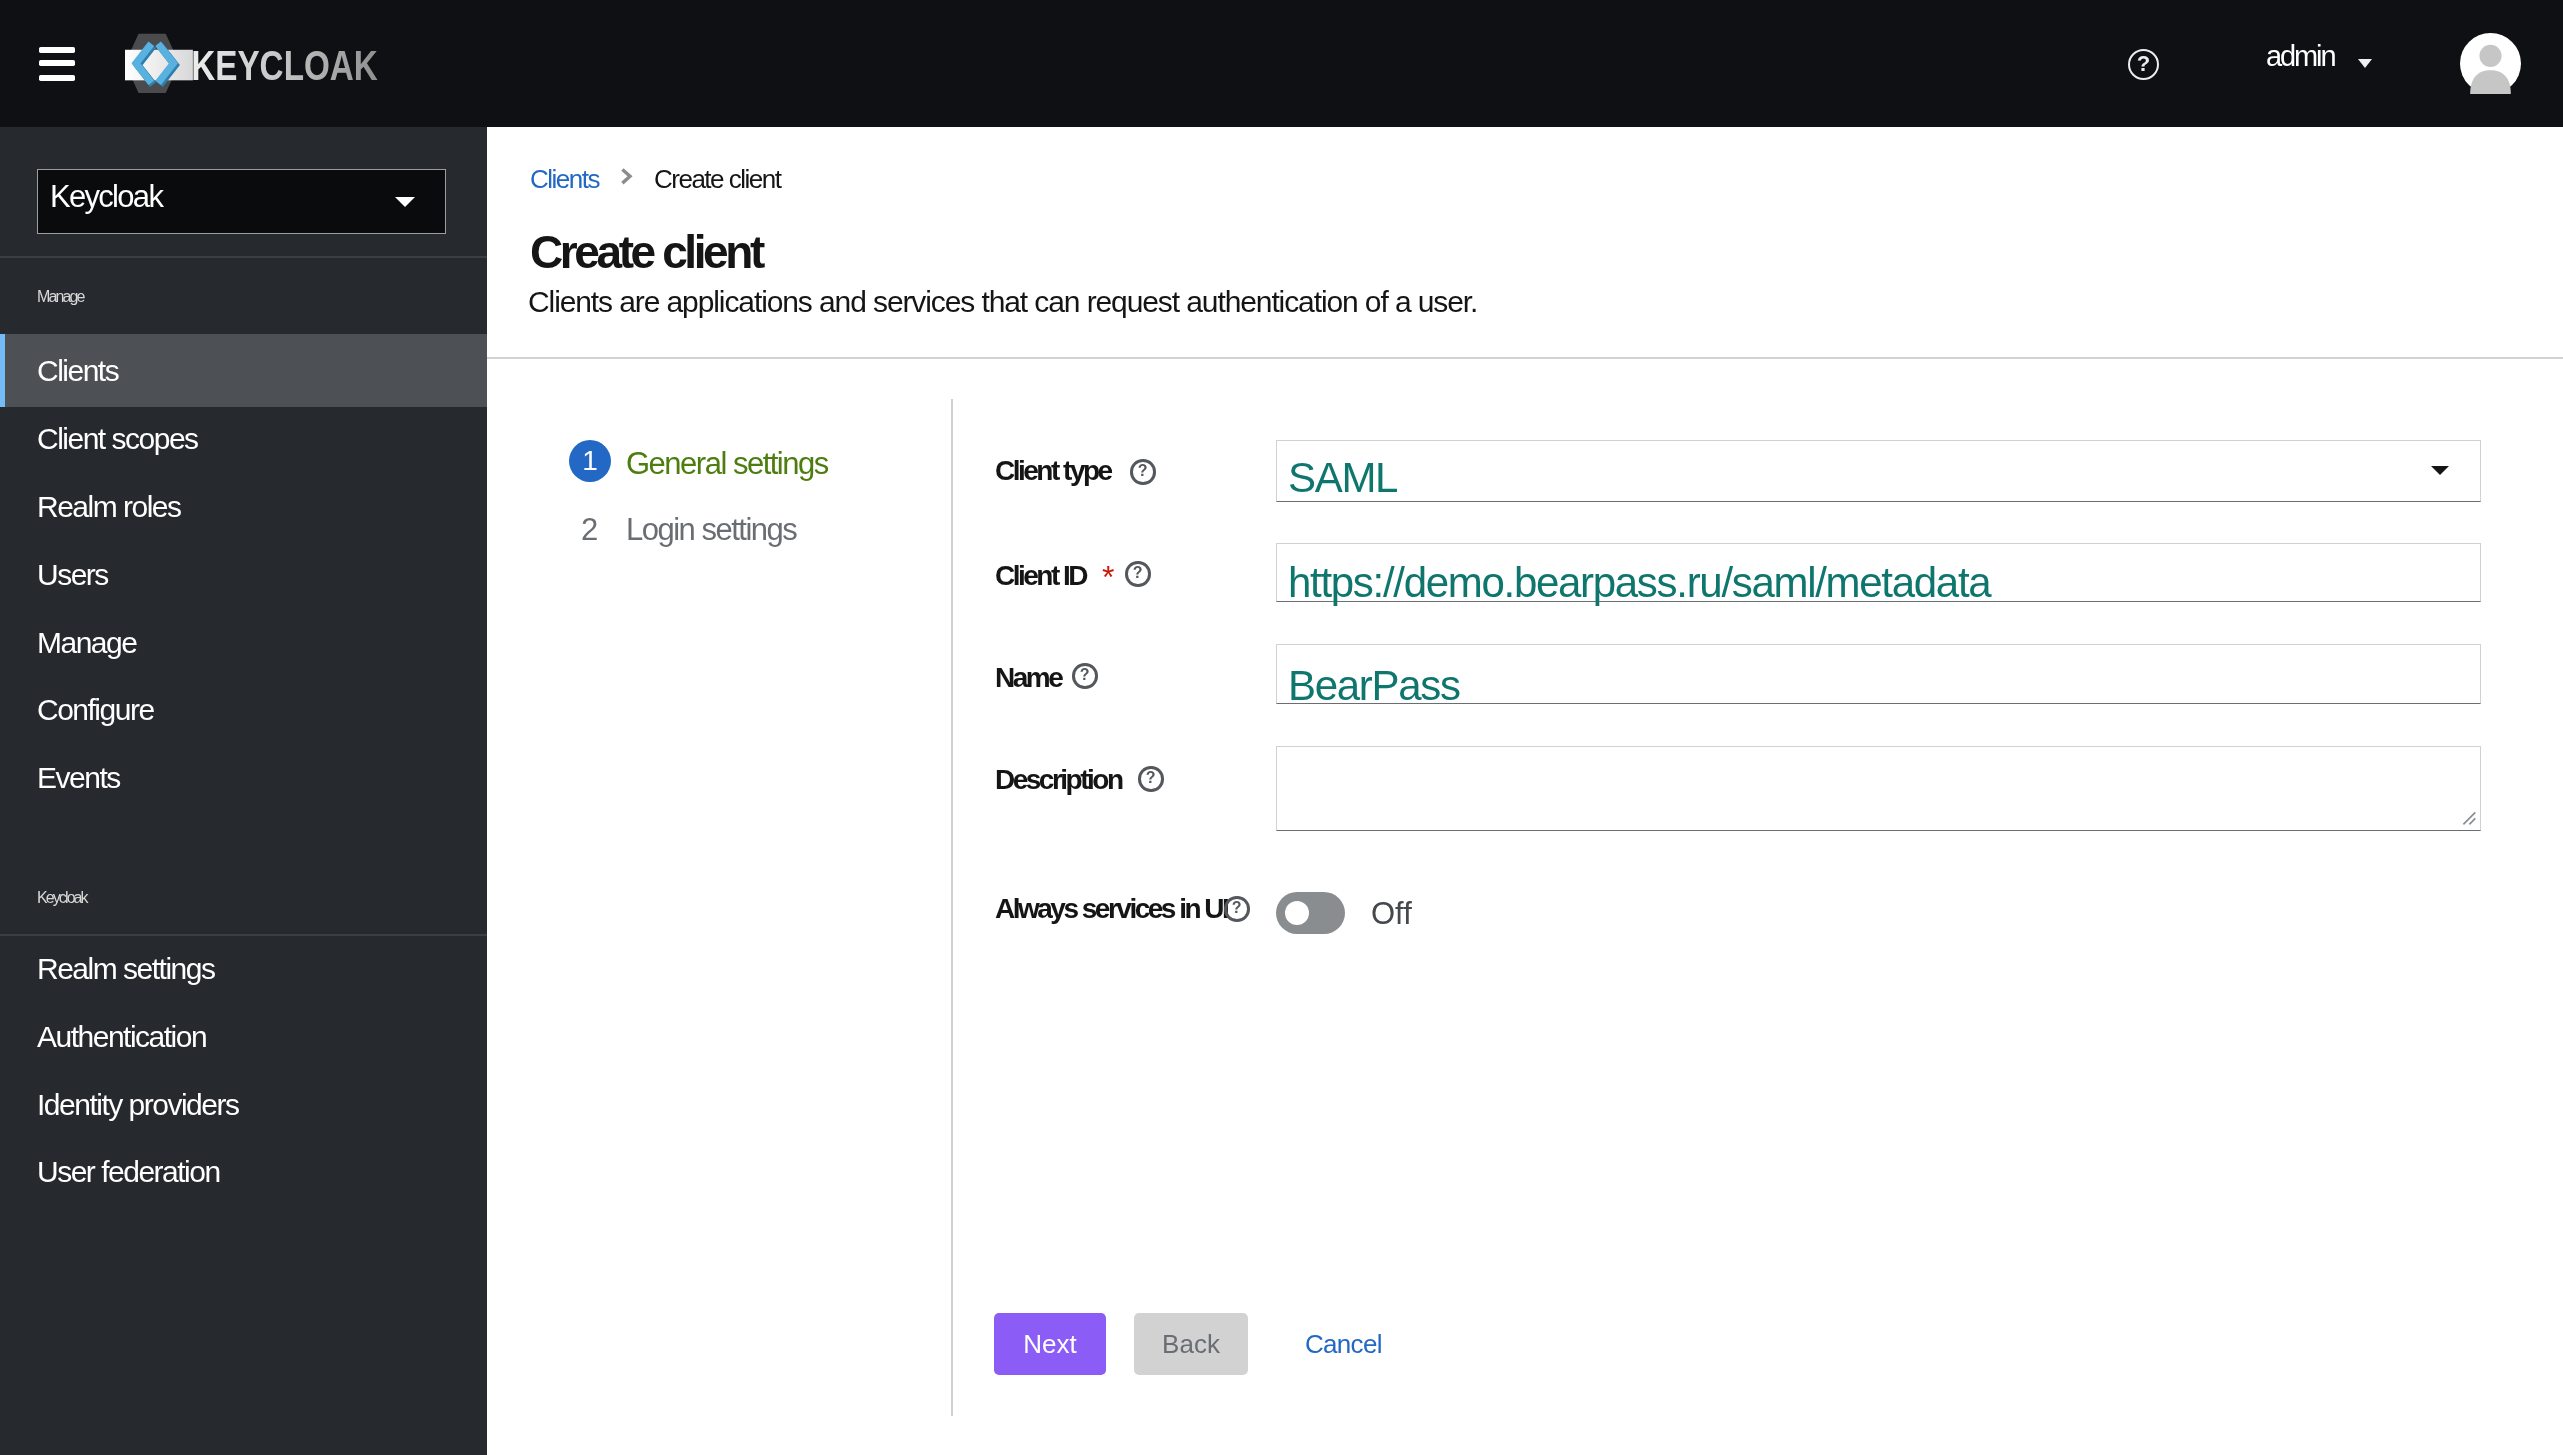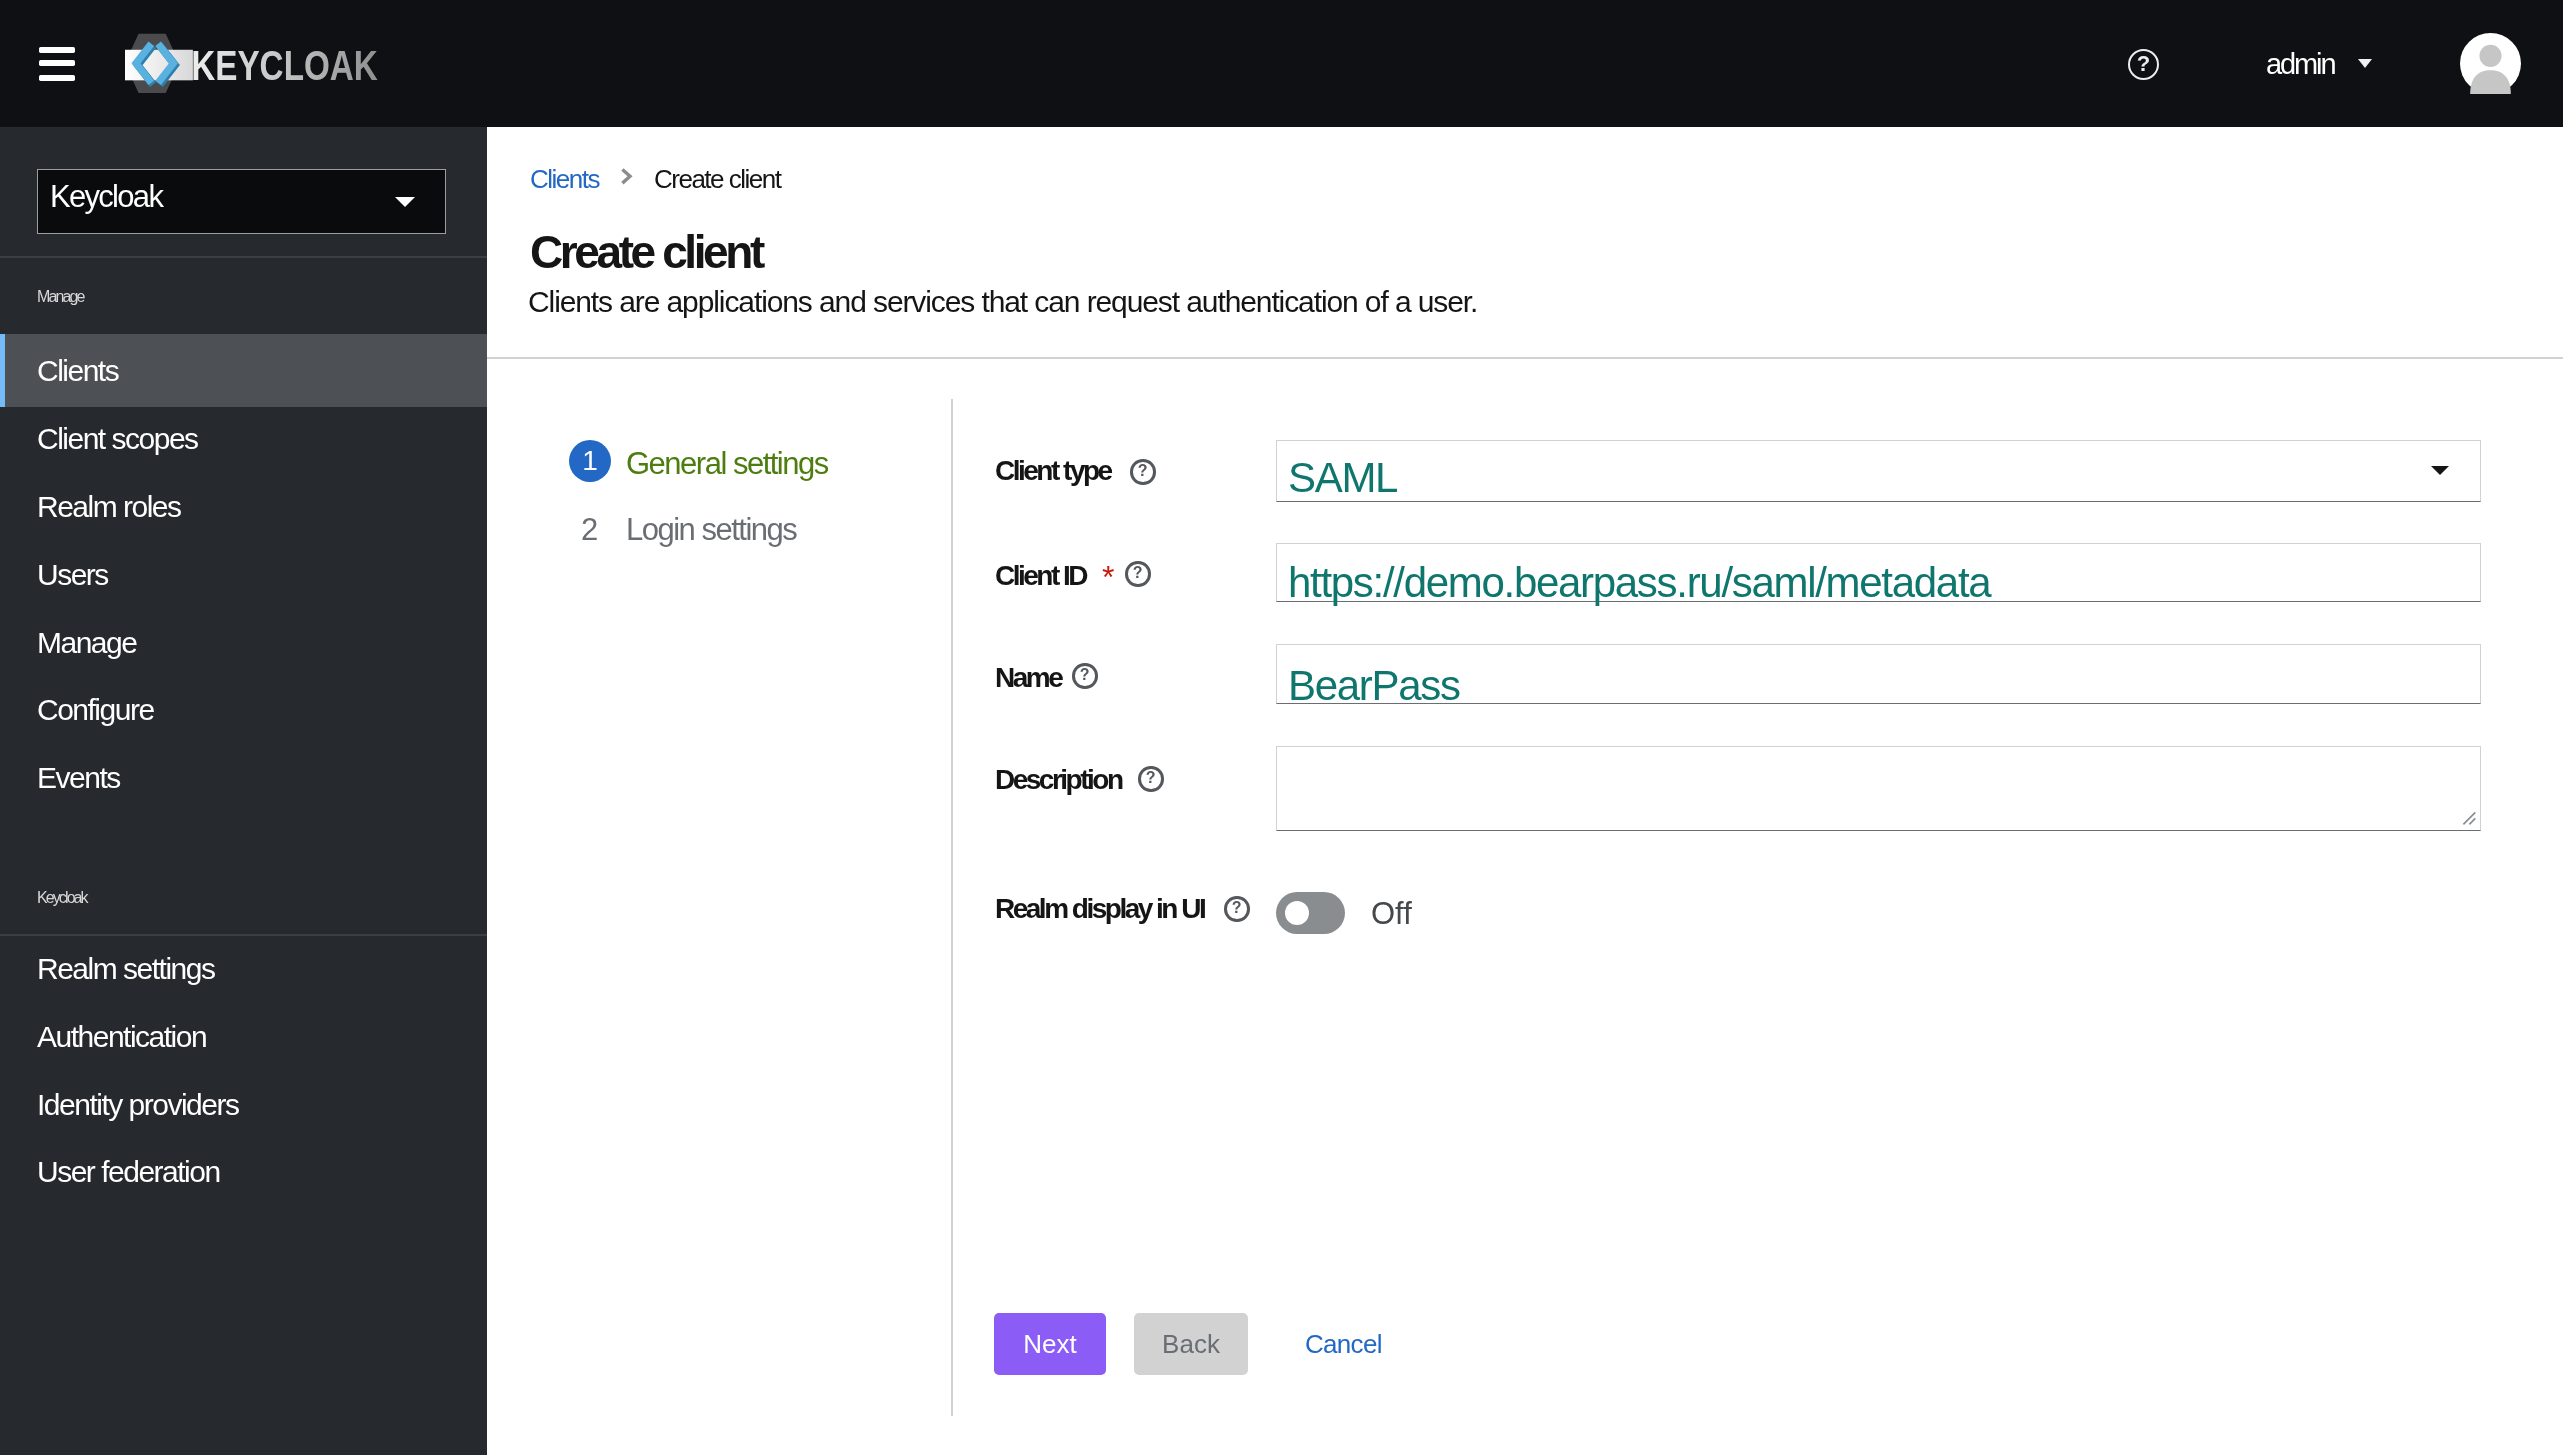--- a/index.html
+++ b/index.html
@@ -66,21 +66,21 @@
     <path d="M41,17 L59,40 L41,63" stroke="#2f7fad" stroke-width="9" fill="none"></path>
     <path d="M39,15 L57,38 L39,61" stroke="#59b1e0" stroke-width="8.5" fill="none"></path>
     <linearGradient id="textg" x1="0" y1="0" x2="1" y2="0">
       <stop offset="0" stop-color="#ededed"></stop>
         <stop offset="0.45" stop-color="#c8c8c8"></stop>
         <stop offset="1" stop-color="#8f8f8f"></stop>
     </linearGradient>
     <text x="78" y="58" font-family="Liberation Sans" font-size="50" font-weight="bold" fill="url(#textg)" textLength="220" lengthAdjust="spacingAndGlyphs">KEYCLOAK</text>
   </svg>
   <div class="abs" style="left:2128px; top:49px; width:31px; height:31px; border-radius:50%; border:2.5px solid #ededed; color:#ededed; font-size:22px; font-weight:bold; text-align:center; line-height:25.5px;">?</div>
-  <div class="abs" style="left:2266px; top:48px; font-size:29px; letter-spacing:-2.1px; color:#fff;">admin</div>
+  <div class="abs" style="left:2266px; top:40px; font-size:29px; letter-spacing:-2.1px; color:#fff;">admin</div>
   <div class="abs" style="left:2358px; top:59px; width:0; height:0; border-left:7.2px solid transparent; border-right:7.2px solid transparent; border-top:9.8px solid #f0f0f3;"></div>
   <svg class="abs" style="left:2460px; top:33px;" width="61" height="61" viewBox="0 0 72 72">
     <circle cx="36" cy="36" r="36" fill="#fff"></circle>
     <circle cx="36" cy="27" r="13" fill="#c6c6c6"></circle>
     <path d="M12,72 C12,52 22,44 36,44 C50,44 60,52 60,72 Z" fill="#c6c6c6"></path>
   </svg>
 </div>
 
 <div id="sidebar">
   <div id="realmbox">
@@ -136,21 +136,21 @@
 <div class="fbox" style="top:644px; height:60px;"></div>
 <div class="ftext" style="top:662px;">BearPass</div>
 
 <div class="flabel" style="top:764px;">Description</div>
 <div class="helpicon" style="left:1138px; top:766px;">?</div>
 <div class="fbox" style="top:746px; height:85px;"></div>
 <svg class="abs" style="left:2460px; top:809px;" width="17" height="17" viewBox="0 0 20 20">
   <path d="M4,18 L18,4 M11,18 L18,11" stroke="#8a8d90" stroke-width="2"></path>
 </svg>
 
-<div class="flabel" style="top:893px;">Realm display in UI</div>
+<div class="flabel" style="top:893px;">Always services in UI</div>
 <div class="helpicon" style="left:1224px; top:896px;">?</div>
 <div id="toggle">
     <div class="knob"></div>
   </div>
 <div class="abs" style="left:1371px; top:896px; font-size:31px; color:#45494d;">Off</div>
 
 <div class="btn" id="btn-next">Next</div>
 <div class="btn" id="btn-back">Back</div>
 <div class="btn" id="btn-cancel">Cancel</div>
 

